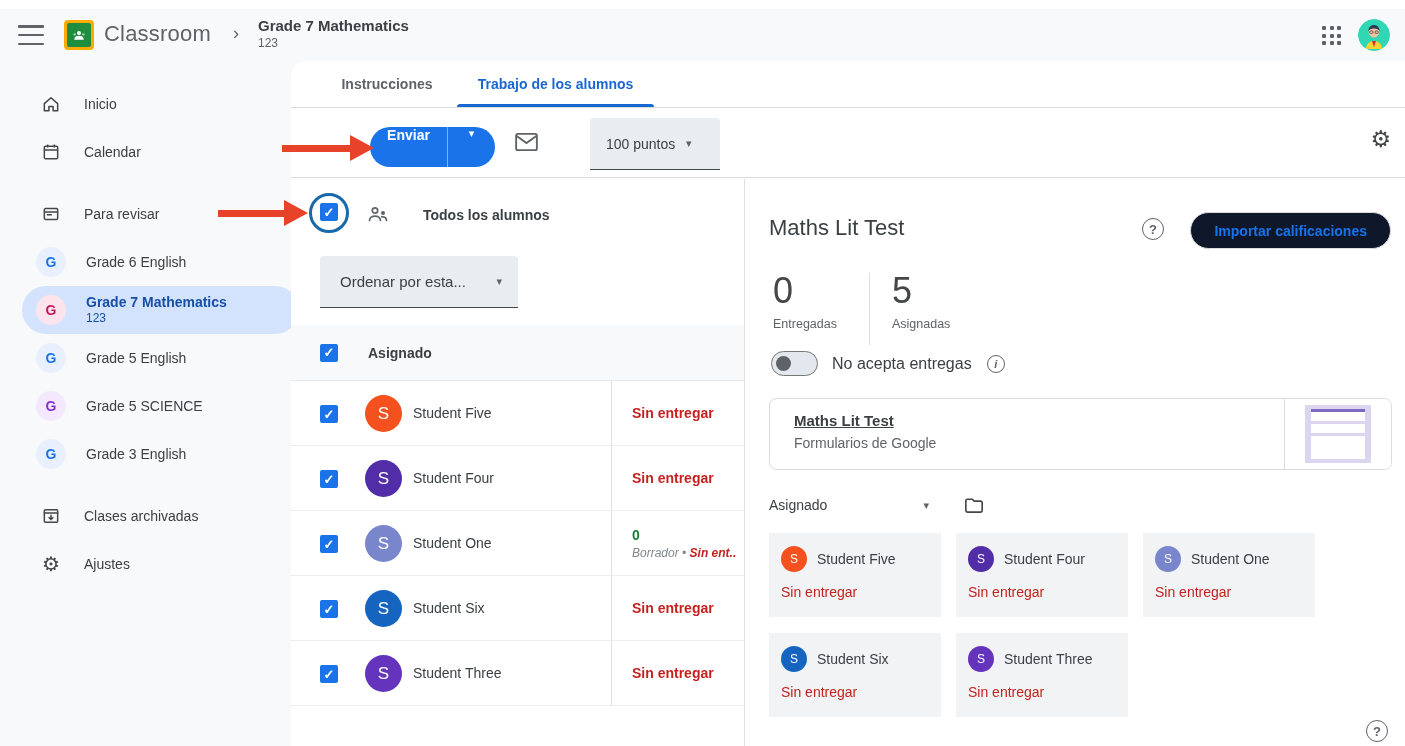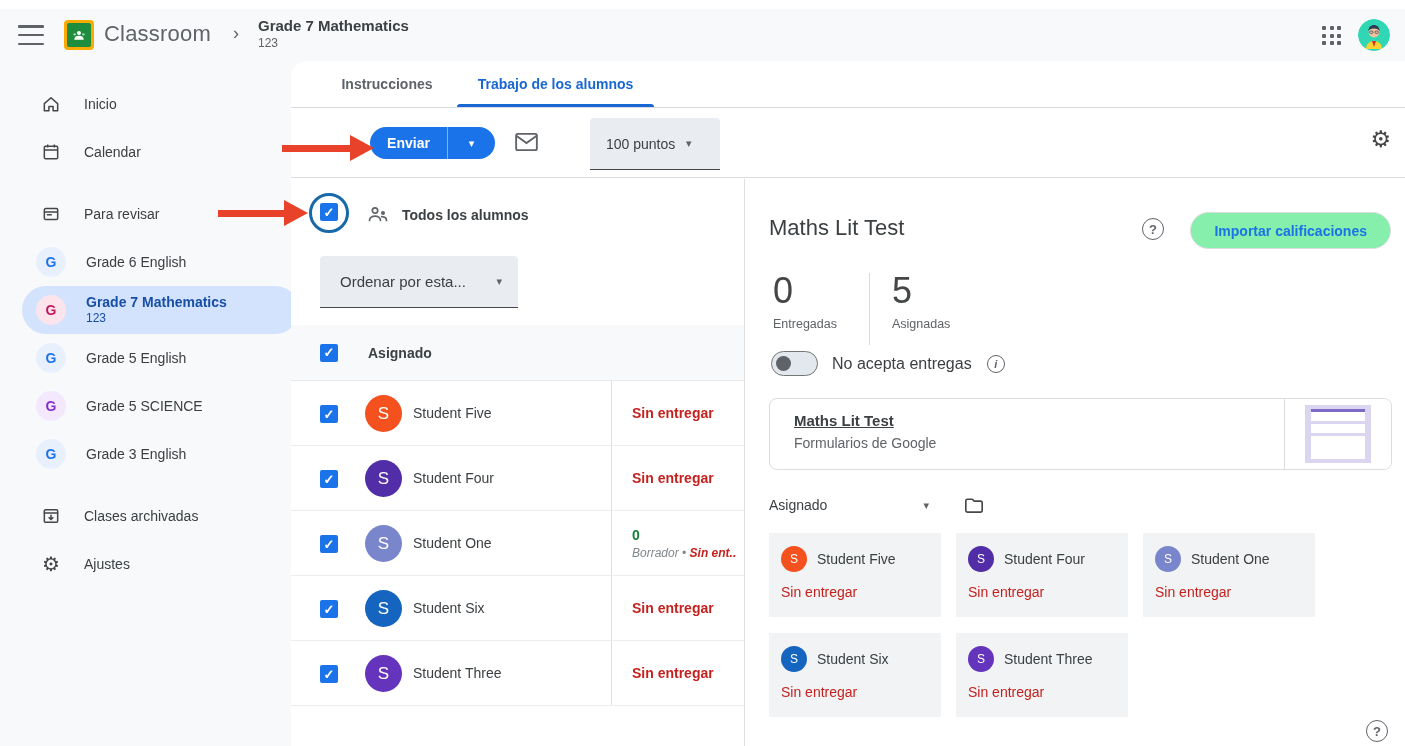--- a/index.html
+++ b/index.html
@@ -38,39 +38,39 @@
 
   
   .content { position:absolute; left:291px; top:52px; right:0; bottom:0; background:#fff; border-top-left-radius:16px; }
   .tabbar { position:relative; height:47px; border-bottom:1px solid #dadce0; }
   .tab { position:absolute; top:0; height:100%; display:flex; align-items:center; justify-content:center; font-size:14px; font-weight:bold; color:#5f6368; cursor:pointer; }
   .tab.t1 { left:51px; width:90px; }
   .tab.t2 { left:166px; width:197px; color:#1967d2; }
   .tab-underline { position:absolute; left:166px; bottom:0; width:197px; height:3px; background:#1967d2; border-radius:3px 3px 0 0; }
 
   .toolbar { position:relative; height:70px; border-bottom:1px solid #dadce0; }
-  .send-btn { position:absolute; left:79px; top:19px; height:32px; width:125px; background:#1a73e8; border-radius:20px; display:flex; align-items:center; color:#fff; cursor:pointer; }
+  .send-btn { position:absolute; left:79px; top:19px; height:40px; width:125px; background:#1a73e8; border-radius:20px; display:flex; align-items:flex-start; color:#fff; cursor:pointer; }
   .send-main { width:77px; text-align:center; font-size:14px; font-weight:bold; }
   .send-divider { width:1px; height:40px; background:rgba(255,255,255,.45); }
   .send-caret { flex:1; text-align:center; font-size:11px; color:#fff; }
   .mail-btn { position:absolute; left:222px; top:22px; cursor:pointer; }
   .points-select { position:absolute; left:299px; top:10px; width:130px; height:52px; background:#e9ecf1; border-radius:4px 4px 0 0; border-bottom:1.5px solid #444746; display:flex; align-items:center; padding:0 12px 0 16px; cursor:pointer; }
   .points-text { font-size:14px; color:#3c4043; white-space:nowrap; overflow:hidden; width:80px; }
   .caret { font-size:11px; color:#5f6368; }
   .gear-btn { position:absolute; right:14px; top:20px; font-size:23px; color:#444746; cursor:pointer; line-height:1; }
 
   .body-wrap { position:absolute; left:0; top:118px; right:0; bottom:0; }
 
   
   .list-panel { position:absolute; left:0; top:0; width:454px; bottom:0; border-right:1px solid #e0e0e0; background:#fff; }
   .cb { width:18px; height:18px; background:#1a73e8; border-radius:2px; color:#fff; font-size:13px; font-weight:bold; display:flex; align-items:center; justify-content:center; cursor:pointer; flex:none; }
   .selall-row { position:absolute; left:0; top:16px; height:38px; width:100%; }
   .selall-row .cb { position:absolute; left:29px; top:8px; }
   .selall-people { position:absolute; left:74px; top:8px; }
-  .selall-label { position:absolute; left:111px; top:12px; font-size:14px; font-weight:bold; }
+  .selall-label { position:absolute; left:132px; top:12px; font-size:14px; font-weight:bold; }
   .sort-select { position:absolute; left:29px; top:77px; width:198px; height:52px; background:#e9ecf1; border-radius:4px 4px 0 0; border-bottom:1.5px solid #444746; display:flex; align-items:center; justify-content:space-between; padding:0 16px 0 20px; font-size:15px; color:#3c4043; cursor:pointer; }
   .section-row { position:absolute; left:0; top:146px; height:56px; width:100%; background:#f8f9fa; border-bottom:1px solid #e9e9e9; display:flex; align-items:center; }
   .section-row .cb { margin-left:29px; }
   .section-label { margin-left:30px; font-size:14px; font-weight:bold; }
   .rows { position:absolute; left:0; top:202px; width:100%; }
   .srow { height:65px; border-bottom:1px solid #ededed; position:relative; display:flex; align-items:center; cursor:pointer; }
   .srow .cb { position:absolute; left:29px; top:24px; }
   .srow .s-avatar { position:absolute; left:74px; top:14px; width:37px; height:37px; border-radius:50%; color:#fff; font-size:17px; display:flex; align-items:center; justify-content:center; }
   .srow .s-name { position:absolute; left:122px; top:24px; font-size:14px; color:#3c4043; }
   .srow .s-status-cell { position:absolute; left:320px; top:0; right:0; bottom:0; border-left:1px solid #e0e0e0; padding:0 8px 0 20px; display:flex; flex-direction:column; justify-content:center; }
@@ -78,21 +78,21 @@
   .score-green { font-size:14px; font-weight:bold; color:#188038; }
   .draft-line { font-size:12px; font-style:italic; margin-top:3px; white-space:nowrap; overflow:hidden; }
   .draft-line .d1 { color:#80868b; }
   .draft-line .d2 { color:#c5221f; font-weight:bold; }
 
   
   .detail-panel { position:absolute; left:455px; top:0; right:0; bottom:0; background:#fff; }
   .d-title { position:absolute; left:23px; top:36px; font-size:22px; color:#3c4043; }
   .help-circle { width:22px; height:22px; border:1.5px solid #5f6368; border-radius:50%; color:#5f6368; font-size:13px; font-weight:bold; display:flex; align-items:center; justify-content:center; cursor:pointer; }
   .d-help { position:absolute; left:396px; top:39px; }
-  .import-btn { position:absolute; right:14px; top:33px; height:37px; padding:0 23px; border:1px solid #dadce0; border-radius:19px; background:#86efac; color:#1a73e8; font-size:14px; font-weight:bold; display:flex; align-items:center; cursor:pointer; }
+  .import-btn { position:absolute; right:14px; top:33px; height:37px; padding:0 23px; border:1px solid #dadce0; border-radius:19px; background:#0f172a; color:#1a73e8; font-size:14px; font-weight:bold; display:flex; align-items:center; cursor:pointer; }
   .stats { position:absolute; left:27px; top:92px; display:flex; }
   .stat { width:96px; }
   .stat-num { font-size:36px; font-weight:300; color:#444746; line-height:1.1; }
   .stat-label { font-size:12.5px; color:#5f6368; margin-top:6px; }
   .stat-div { width:1px; background:#dadce0; margin:2px 22px 0 0; height:72px; }
   .toggle-row { position:absolute; left:25px; top:172px; display:flex; align-items:center; }
   .toggle { width:47px; height:25px; border:1.5px solid #747775; border-radius:14px; background:#e3e8ee; position:relative; cursor:pointer; flex:none; }
   .toggle .knob { position:absolute; left:4px; top:3.5px; width:15px; height:15px; border-radius:50%; background:#5f6368; }
   .toggle-label { margin-left:14px; font-size:16px; color:#3c4043; }
   .info-circle { width:18px; height:18px; border:1.5px solid #5f6368; border-radius:50%; color:#5f6368; font-size:11px; font-style:italic; font-weight:bold; display:flex; align-items:center; justify-content:center; margin-left:15px; cursor:pointer; }

